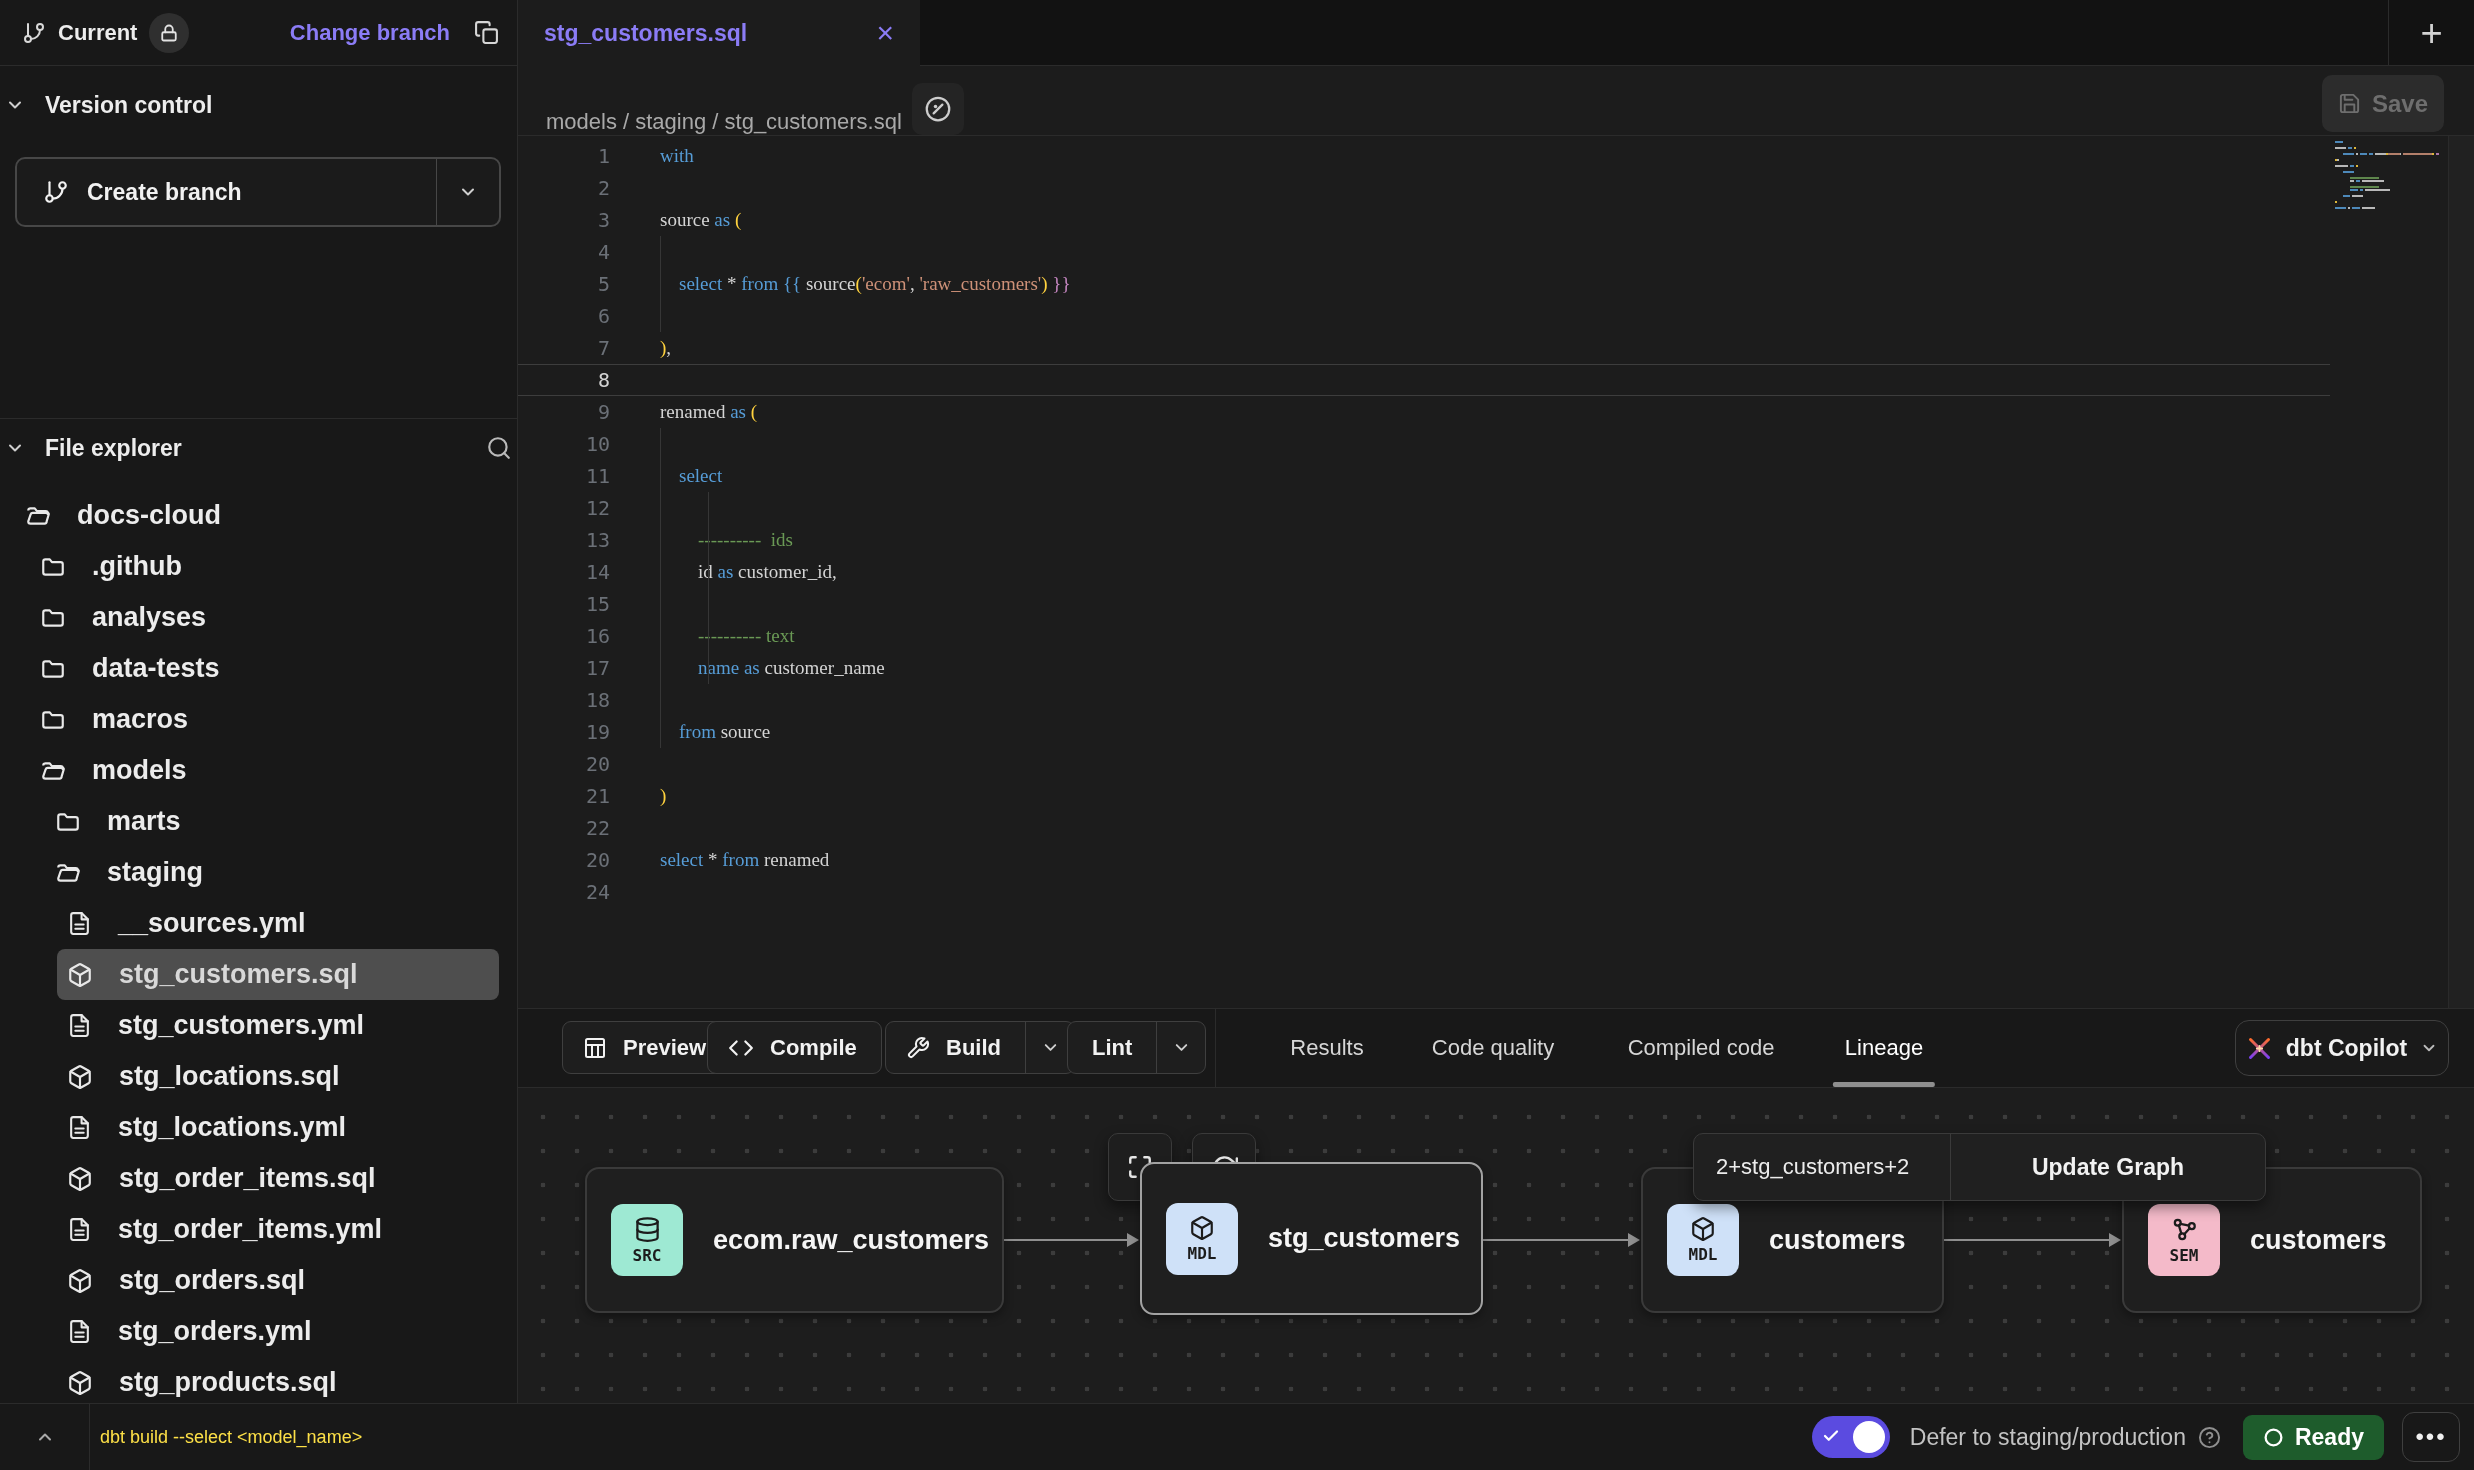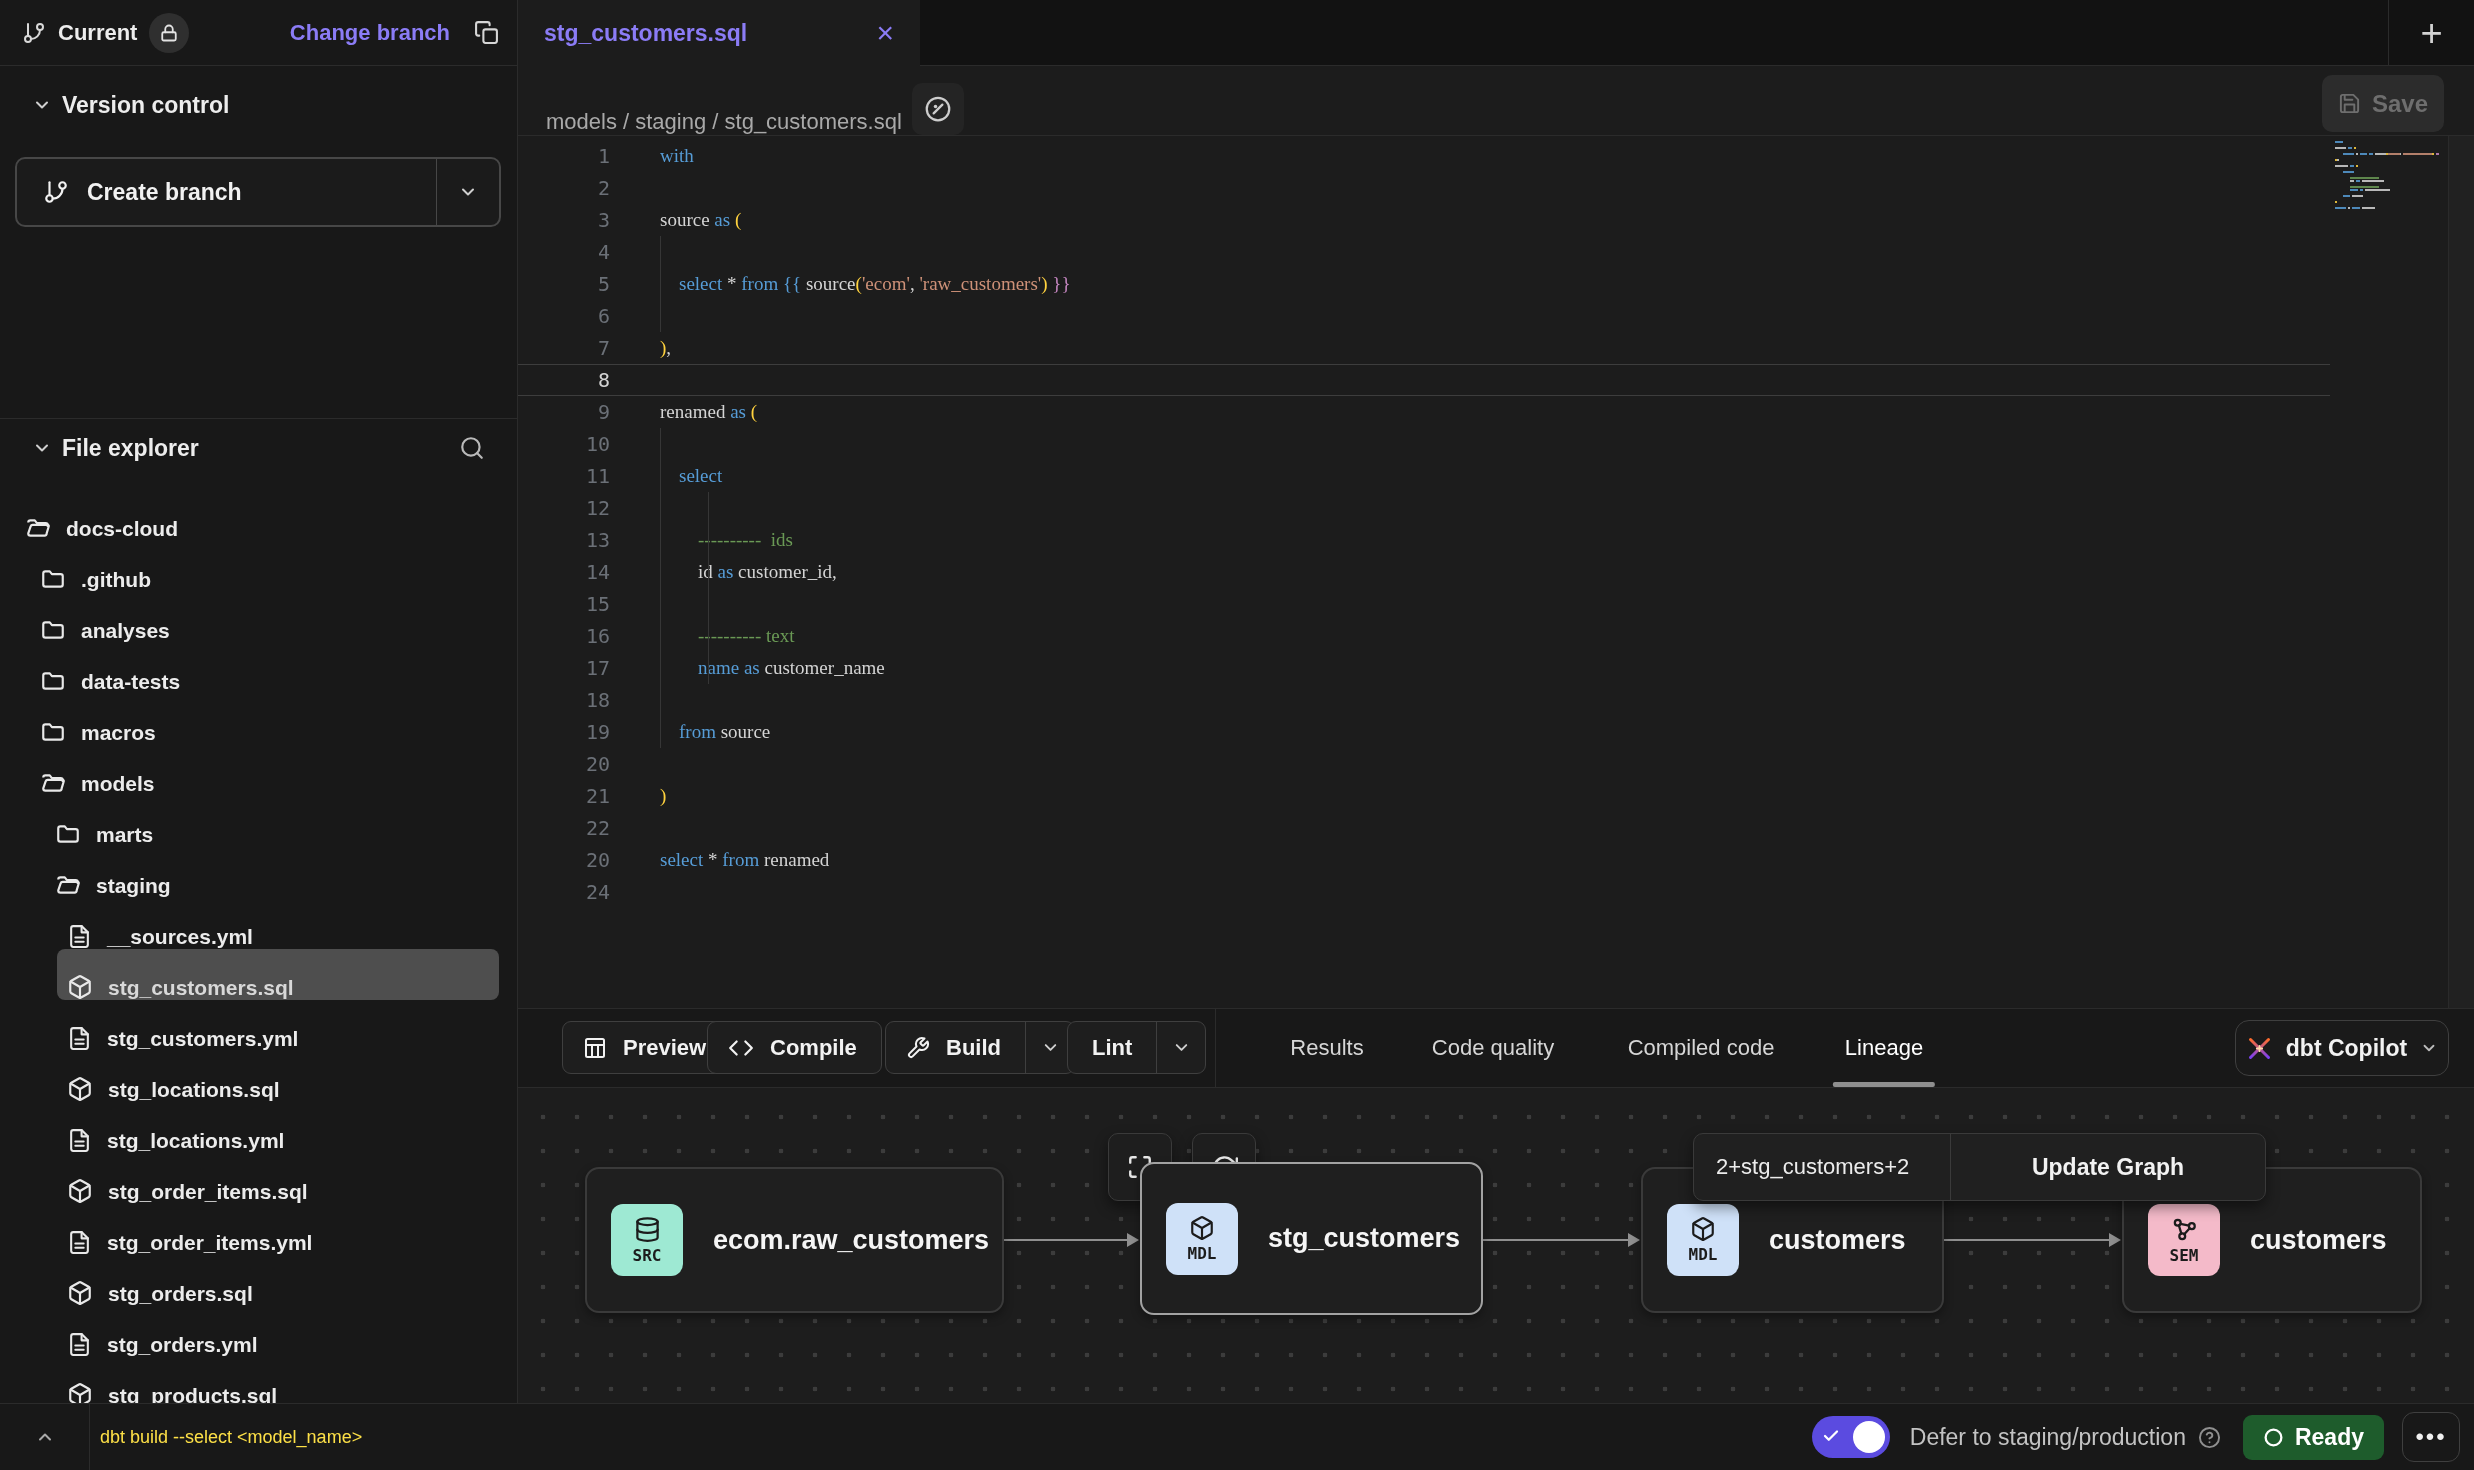--- a/index.html
+++ b/index.html
@@ -13,35 +13,35 @@
            border-right:1px solid #2b2b2b;box-sizing:border-box;overflow:hidden}
   #sb-top{position:absolute;left:0;top:0;right:0;height:66px;border-bottom:1px solid #2b2b2b;
           display:flex;align-items:center;padding:0 18px 0 22px;box-sizing:border-box}
   #sb-top .cur-label{font-size:22px;font-weight:bold;color:#ededed;margin-left:12px}
   .lock-pill{width:40px;height:40px;border-radius:20px;background:#2f2f2f;display:flex;align-items:center;
              justify-content:center;margin-left:12px;color:#e3e3e3}
   .sb-spacer{flex:1}
   .change-branch{font-size:22px;font-weight:bold;color:#8b7cf6;cursor:pointer}
   .copy-ic{margin-left:24px;color:#d6d6d6}
 
-  .section-hdr{display:flex;align-items:center;gap:10px;padding:0 32px;color:#ededed;
+  .section-hdr{display:flex;align-items:center;gap:20px;padding:0 5px;color:#ededed;
                font-size:23px;font-weight:bold}
   #vc-header{position:absolute;left:0;top:80px;right:0;height:50px}
   #fe-header{position:absolute;left:0;top:418px;right:0;height:58px;border-top:1px solid #2b2b2b}
   #fe-header .search{margin-left:auto;color:#b9b9b9}
 
   #create-branch{position:absolute;left:15px;top:157px;width:486px;height:70px;border:2px solid #474747;
                  border-radius:10px;display:flex;align-items:stretch;box-sizing:border-box;background:#1b1b1b}
   #create-branch .main{flex:1;display:flex;align-items:center;gap:18px;padding-left:26px;
                        font-size:23px;font-weight:bold;color:#f2f2f2}
   #create-branch .dd{width:62px;border-left:1px solid #474747;display:flex;align-items:center;
                      justify-content:center;color:#cfcfcf}
 
   #tree{position:absolute;left:0;top:490px;right:0;bottom:0;overflow:hidden}
-  .tree-row{height:51px;display:flex;align-items:flex-end;gap:15px;color:#ececec;font-size:21px;
+  .tree-row{height:51px;display:flex;align-items:center;gap:26px;color:#ececec;font-size:27px;
             font-weight:bold;box-sizing:border-box;padding-left:10px;margin-right:18px;border-radius:8px}
   .tree-row .ticon{color:#e8e8e8}
   .tree-row.sel{background:#4e4e4e;color:#d8d8d8}
 
   
   #tabstrip{position:absolute;left:518px;top:0;width:1956px;height:66px;background:#121212;
             border-bottom:1px solid #2b2b2b;box-sizing:border-box}
   #active-tab{position:absolute;left:0;top:0;width:402px;height:66px;background:#1c1c1c;display:flex;
               align-items:center;padding:0 26px;box-sizing:border-box}
   #active-tab .ttl{color:#8b7cf6;font-size:23px;font-weight:bold}

